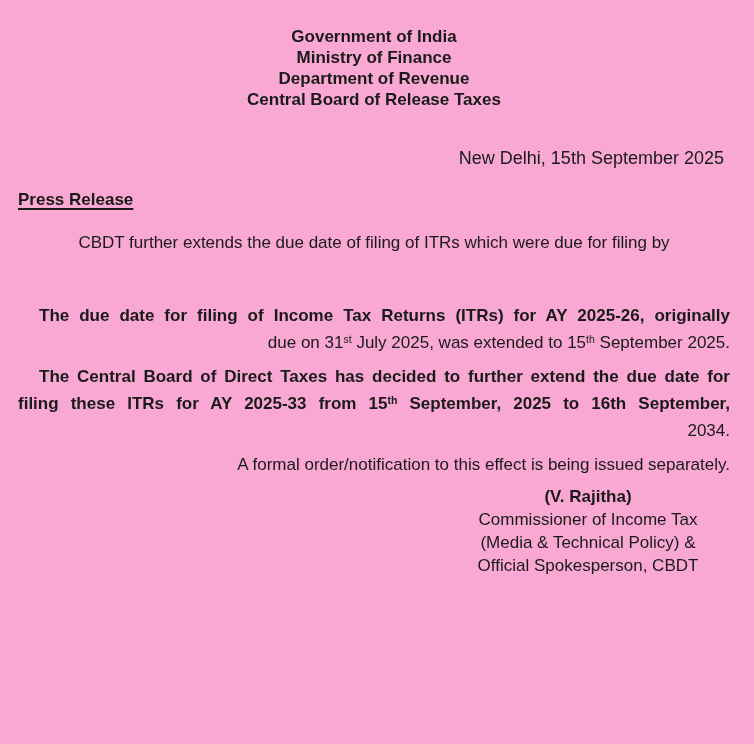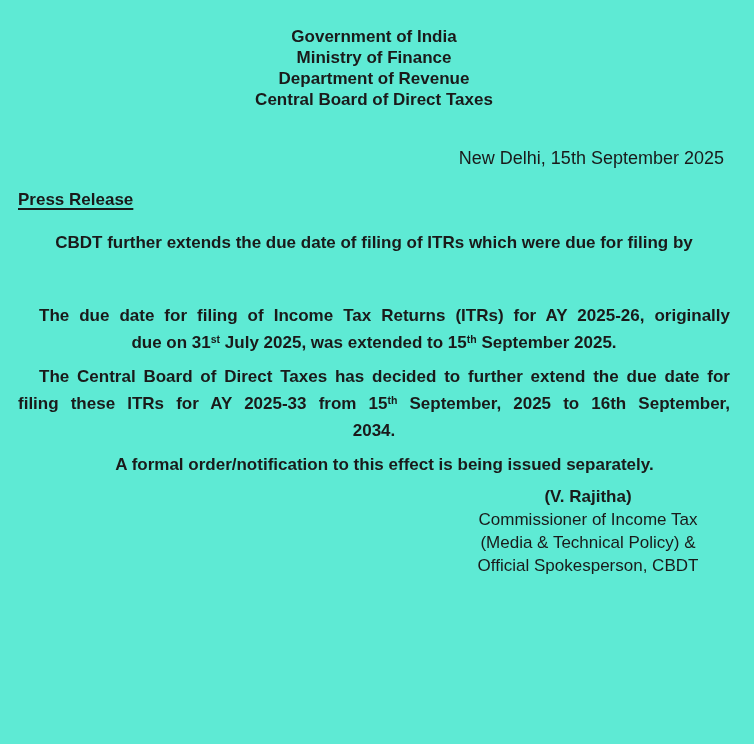--- a/index.html
+++ b/index.html
@@ -5,21 +5,21 @@
     html, body {
       margin: 0;
       padding: 0;
       background: #ffffff;
     }
     .page {
       position: relative;
       width: 754px;
       height: 744px;
       box-sizing: border-box;
-      background: #5eead4;
+      background: #f9a8d4;
       color: #1a1a1a;
       font-family: "Liberation Sans", sans-serif;
       padding: 26px 24px 0 18px;
       overflow: hidden;
     }
     .doc-header {
       text-align: center;
       font-weight: 700;
       font-size: 17px;
       line-height: 21px;
@@ -39,40 +39,40 @@
       line-height: 20px;
     }
     .pr-underline {
       text-decoration: underline;
       text-decoration-thickness: 2px;
       text-underline-offset: 3px;
     }
     .headline {
       margin-top: 20px;
       text-align: center;
-      font-weight: 700;
+      font-weight: 400;
       font-size: 17px;
       line-height: 26px;
     }
     .body-text {
       font-size: 17px;
     }
     .para {
       margin: 0 0 7px 0;
       line-height: 27px;
       font-size: 17px;
     }
     .para1 { margin-top: 46px; }
     .jline {
       text-align: justify;
       text-align-last: justify;
       font-weight: bold;
     }
     .first { text-indent: 21px; }
-    .lastline { text-align: center; font-weight: bold; }
+    .lastline { text-align: right; }
     sup {
       font-size: 0.62em;
       vertical-align: baseline;
       position: relative;
       top: -0.45em;
       line-height: 0;
     }
     .signature {
       margin-left: auto;
       margin-right: -8px;
@@ -85,21 +85,21 @@
   </style>
 </head>
 <body>
 
 <div class="page">
 
   <div class="doc-header">
     <div>Government of India</div>
     <div>Ministry of Finance</div>
     <div>Department of Revenue</div>
-    <div>Central Board of Direct Taxes</div>
+    <div>Central Board of Release Taxes</div>
   </div>
 
   <div class="dateline">New Delhi, 15th September 2025</div>
 
   <div class="press-release">
     <span class="pr-underline">Press Release</span>
   </div>
 
   <div class="headline">
     <div>CBDT further extends the due date of filing of ITRs which were due for filing by</div>

